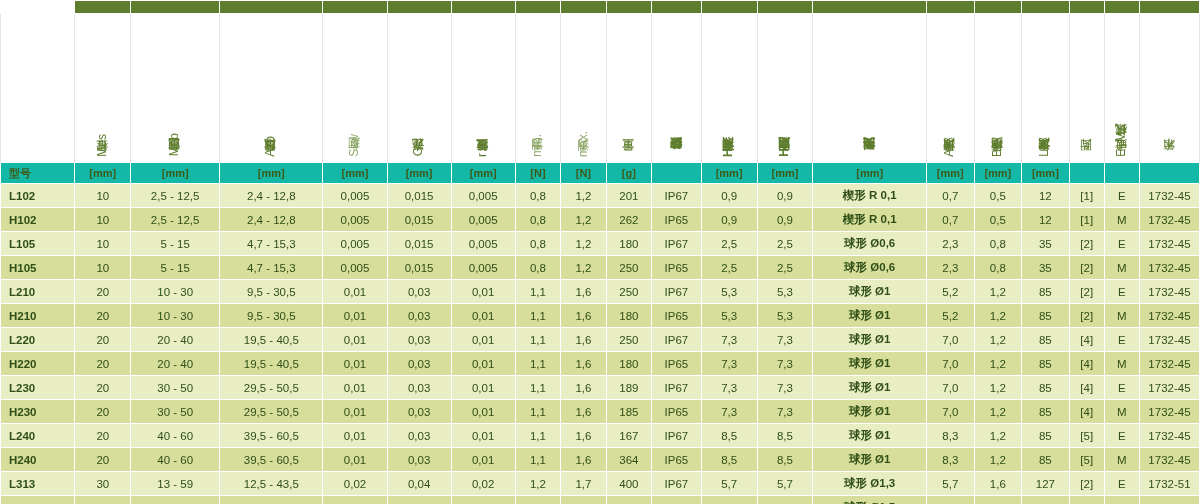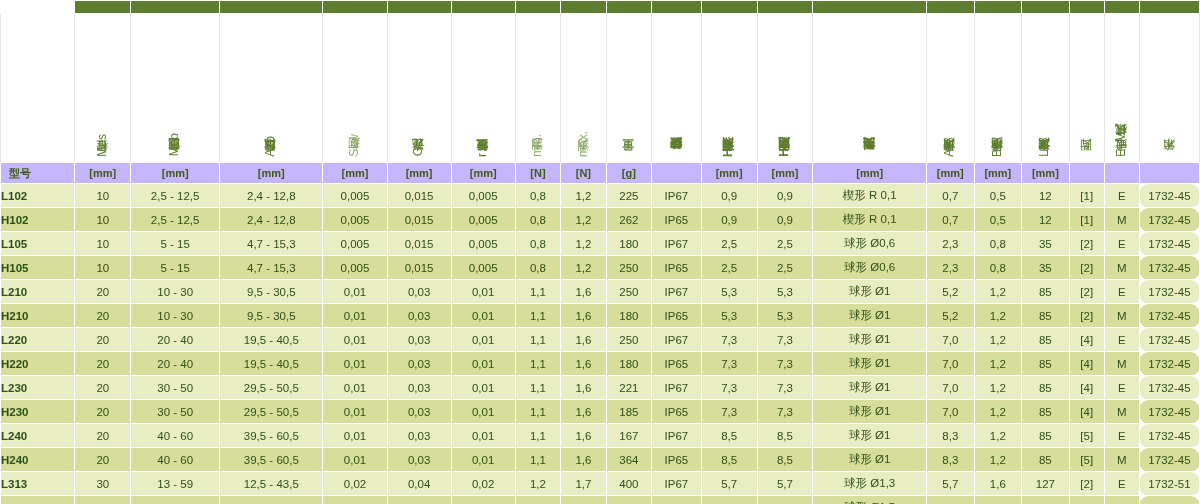--- a/index.html
+++ b/index.html
@@ -61,45 +61,46 @@
     display: flex;
     align-items: flex-end;
     justify-content: center;
     padding-bottom: 2px;
     box-sizing: border-box;
   }
   .vtext.bold { font-weight: bold; }
   .vtext.light { color: #8fa86a; }
   
   tr.units td {
-    background: #c4b5fd;
+    background: #14b8a6;
     height: 20px;
     font-weight: bold;
     font-size: 11px;
     color: #3f5a18;
     text-align: center;
   }
   tr.units td.first {
     text-align: left;
     padding-left: 8px;
   }
   
   tr.data td {
     height: 23px;
     text-align: center;
     font-size: 11.5px;
   }
   tr.data td.first {
     text-align: left;
+    padding-left: 8px;
     font-weight: bold;
   }
-  tr.data td.bold { font-weight: normal; }
+  tr.data td.bold { font-weight: bold; }
   tr.odd td { background: #e9edc3; }
   tr.even td { background: #d7dd9b; }
-  td.tiny { font-size: 10.5px; border-radius: 10px; }
+  td.tiny { font-size: 10.5px; }
 </style>
 </head>
 <body>
 
 <table class="spec">
   <colgroup id="colgroup">
       <col style="width: 72px;">
       <col style="width: 54px;">
       <col style="width: 86px;">
       <col style="width: 100px;">
@@ -268,21 +269,21 @@
       <tr class="data odd">
         <td class="first">L102</td>
         <td class="">10</td>
         <td class="">2,5 - 12,5</td>
         <td class="">2,4 - 12,8</td>
         <td class="">0,005</td>
         <td class="">0,015</td>
         <td class="">0,005</td>
         <td class="">0,8</td>
         <td class="">1,2</td>
-        <td class="">225</td>
+        <td class="">201</td>
         <td class="">IP67</td>
         <td class="">0,9</td>
         <td class="">0,9</td>
         <td class="bold">楔形 R 0,1</td>
         <td class="">0,7</td>
         <td class="">0,5</td>
         <td class="">12</td>
         <td class="">[1]</td>
         <td class="">E</td>
         <td class="tiny">1732-45</td>
@@ -444,21 +445,21 @@
       <tr class="data odd">
         <td class="first">L230</td>
         <td class="">20</td>
         <td class="">30 - 50</td>
         <td class="">29,5 - 50,5</td>
         <td class="">0,01</td>
         <td class="">0,03</td>
         <td class="">0,01</td>
         <td class="">1,1</td>
         <td class="">1,6</td>
-        <td class="">221</td>
+        <td class="">189</td>
         <td class="">IP67</td>
         <td class="">7,3</td>
         <td class="">7,3</td>
         <td class="bold">球形 Ø1</td>
         <td class="">7,0</td>
         <td class="">1,2</td>
         <td class="">85</td>
         <td class="">[4]</td>
         <td class="">E</td>
         <td class="tiny">1732-45</td>

